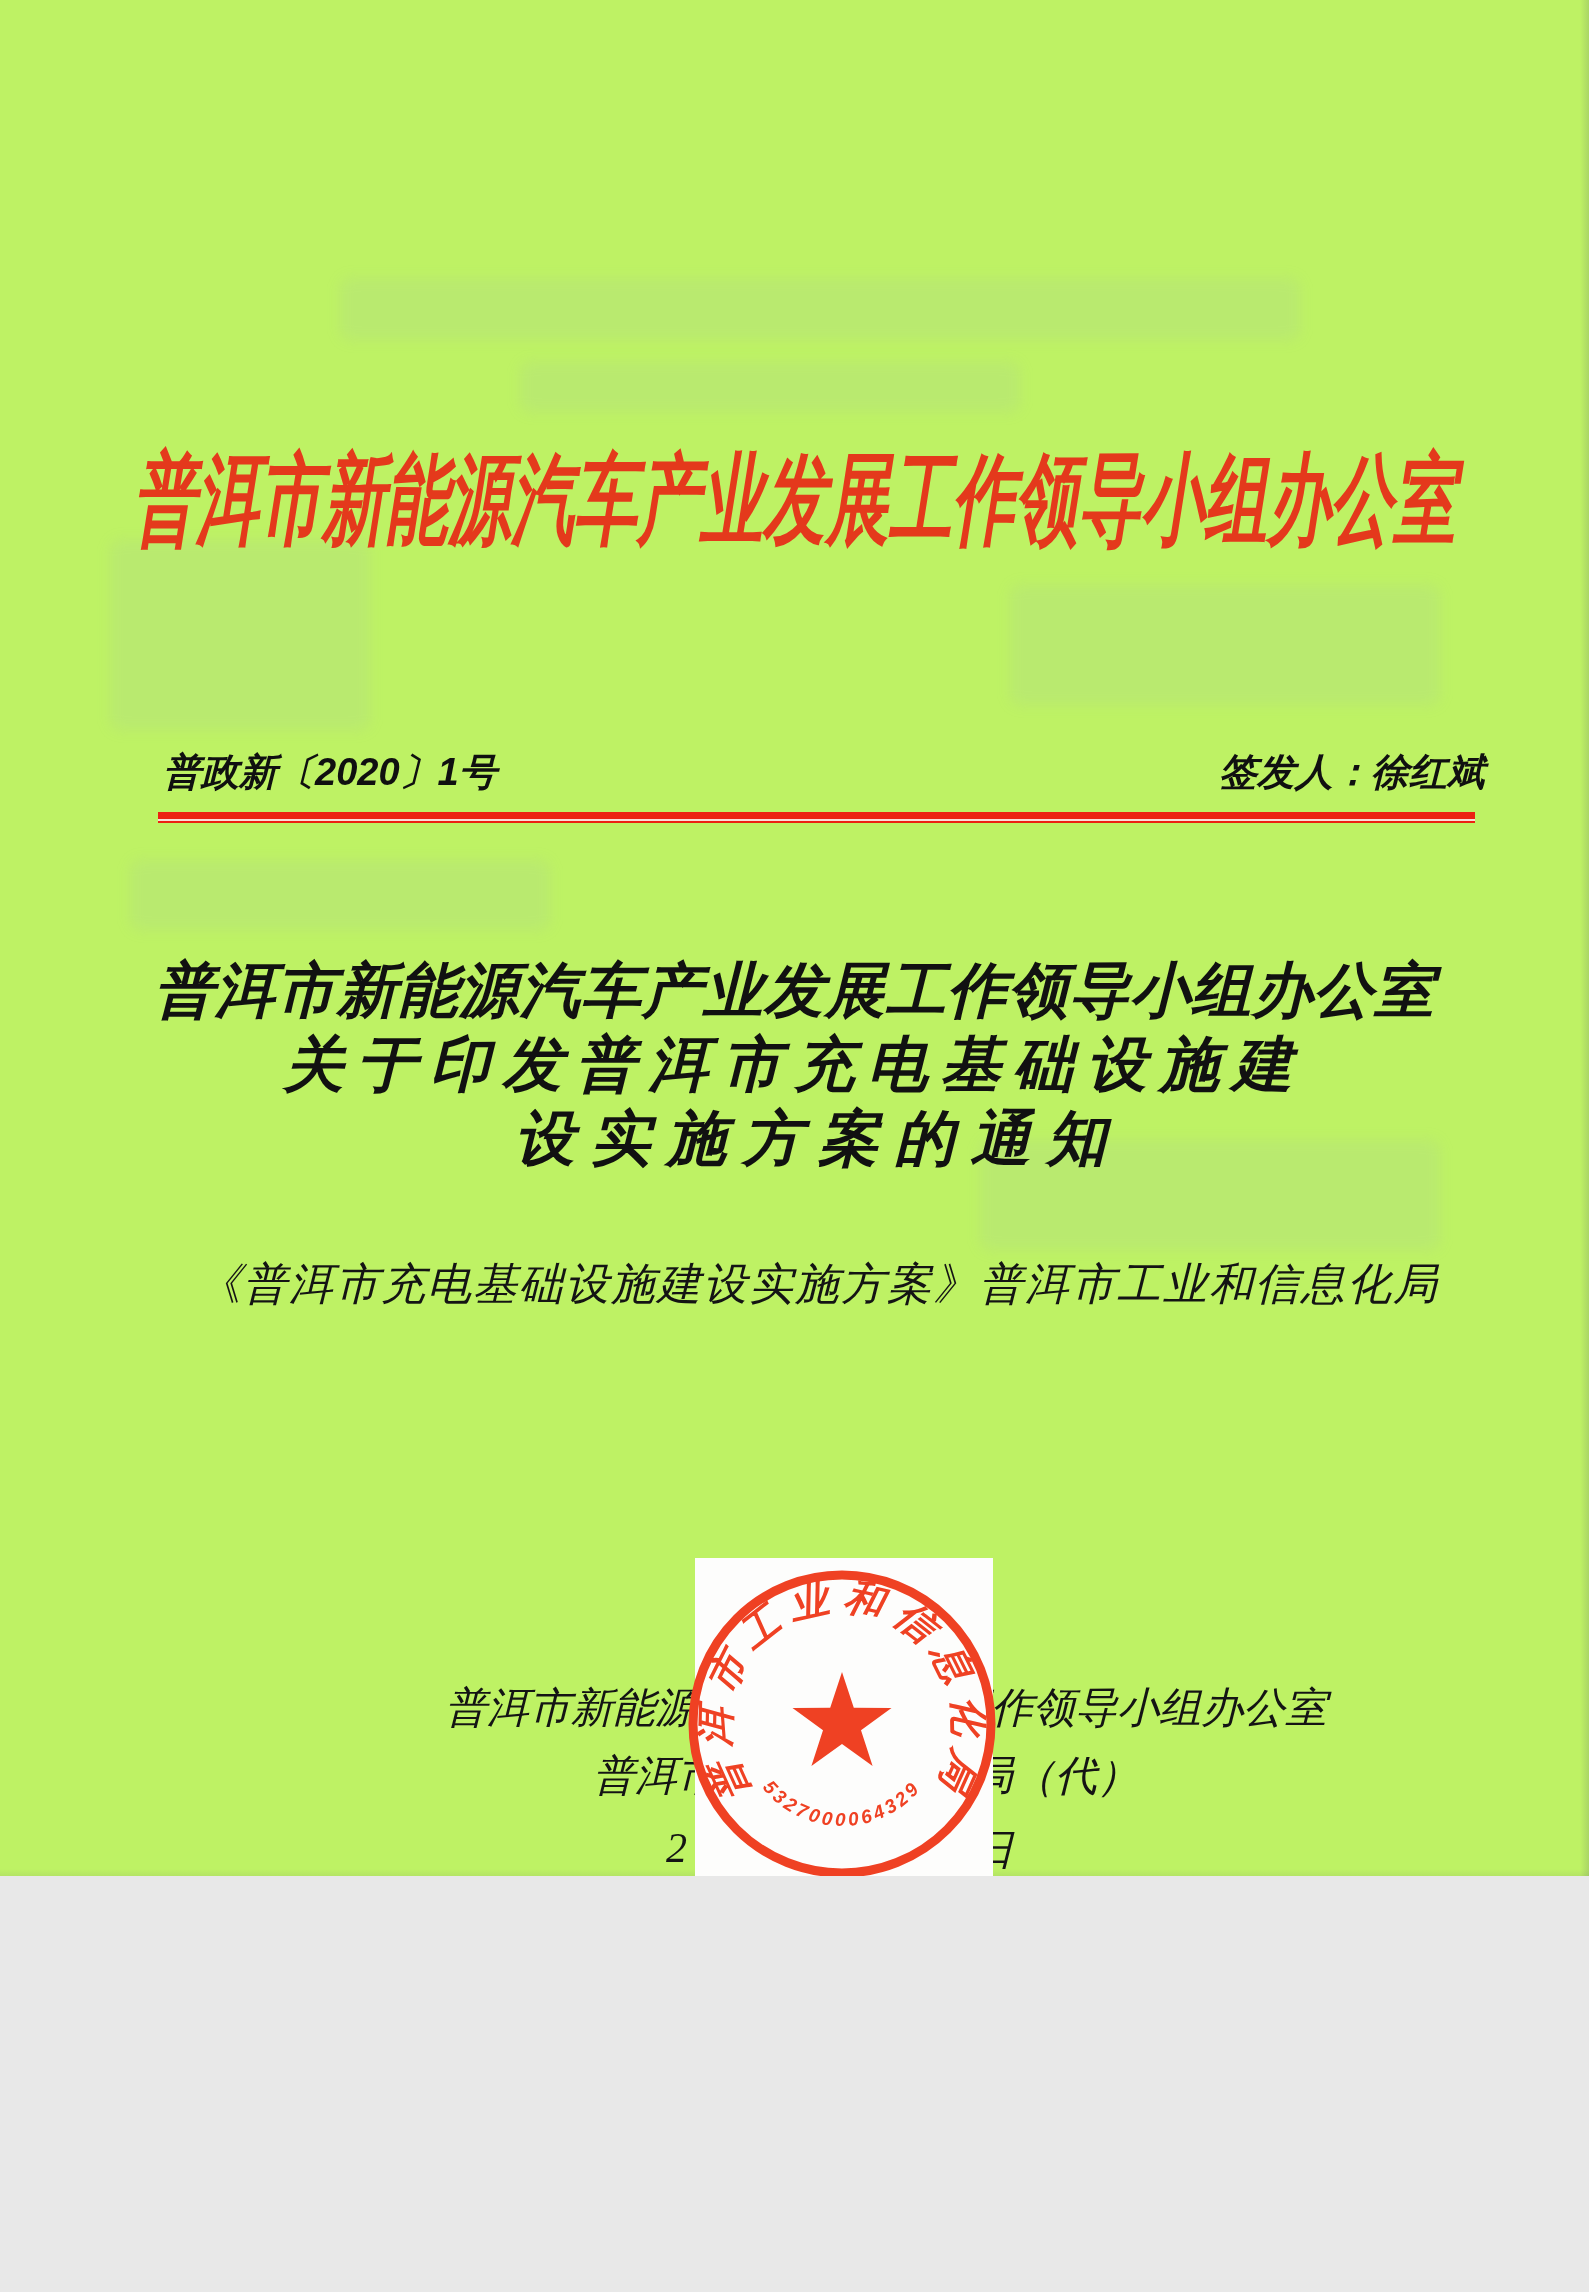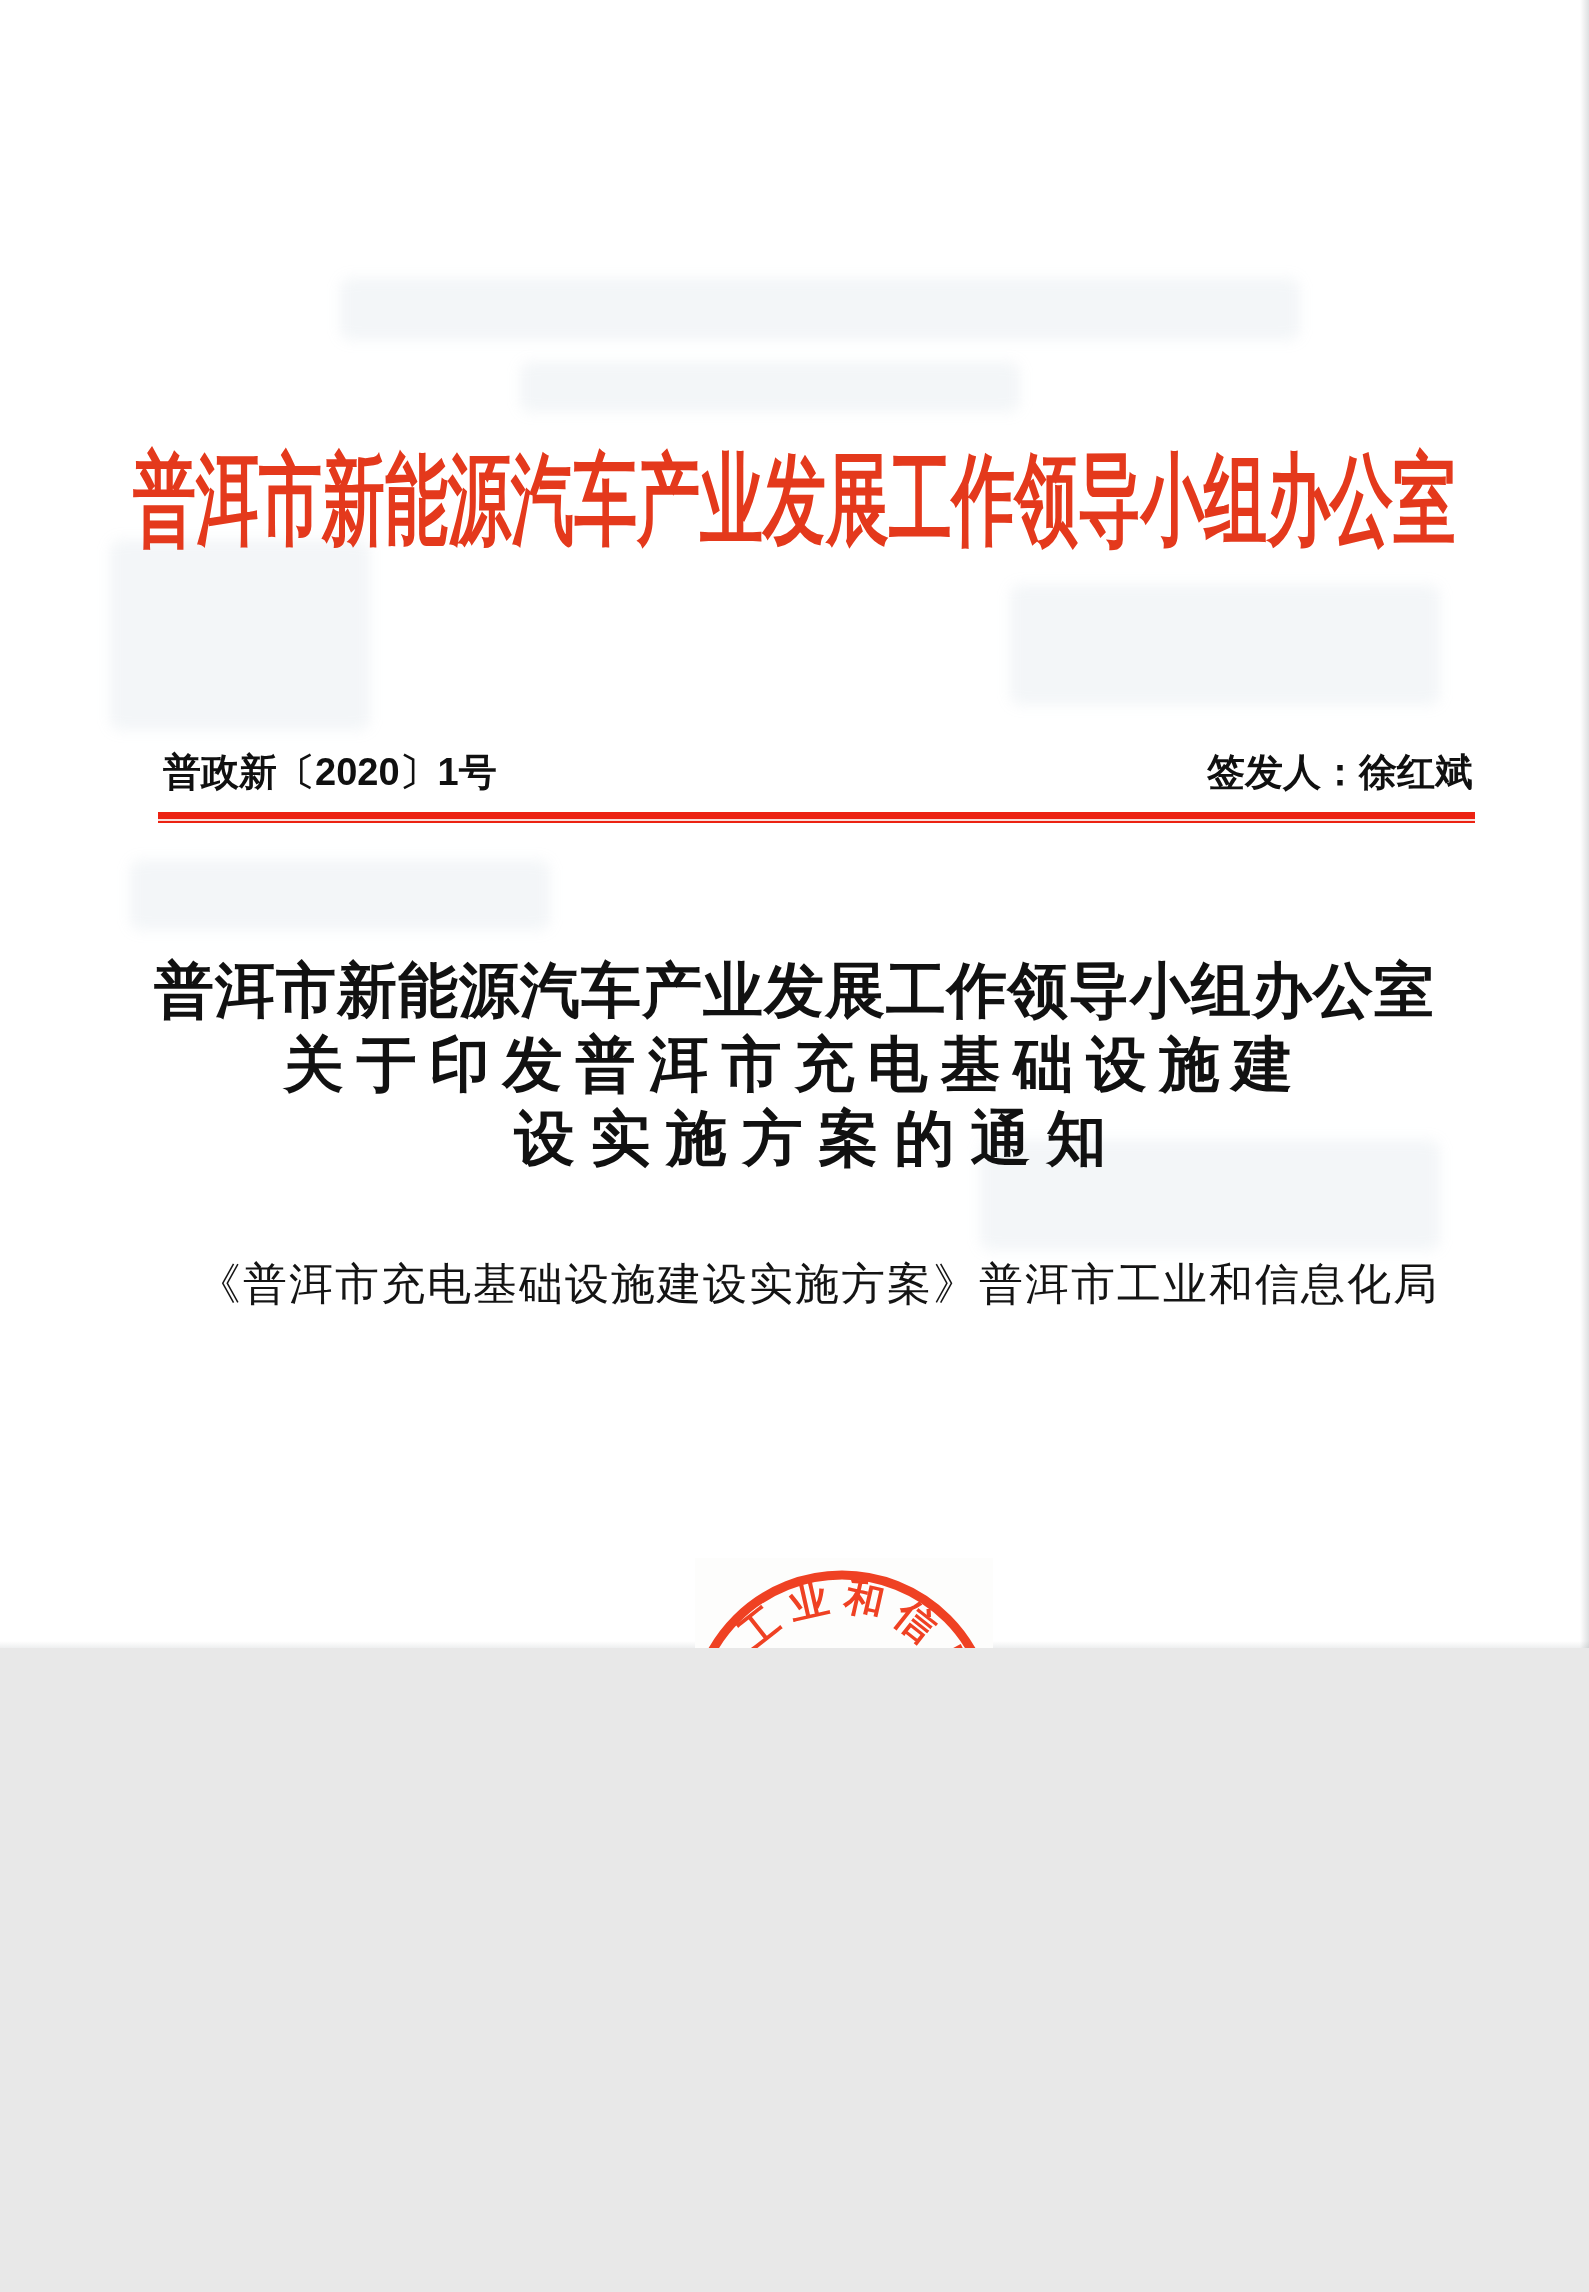--- a/index.html
+++ b/index.html
@@ -1,37 +1,37 @@
 <!DOCTYPE html>
 <html><head>
 <meta charset="utf-8">
 <style>
   html,body{margin:0;padding:0;background:#e8e8e8;}
   .page{
-    position:relative; width:1589px; height:1648px;
-    background:#ffffff; overflow:hidden;
-    font-family:"Liberation Serif", serif; color:#161616;
+    position:relative; width:1589px; height:1876px;
+    background:#bef264; overflow:hidden;
+    font-family:"Liberation Serif", serif; color:#161616;font-style:italic;
   }
   
   .smudge{position:absolute; background:rgba(158,185,196,0.12); filter:blur(7px); border-radius:10px;}
   .edge-right{position:absolute; right:0; top:0; bottom:0; width:9px;
     background:linear-gradient(to left, rgba(90,100,105,0.20), rgba(0,0,0,0));}
   .edge-bottom{position:absolute; left:0; right:0; bottom:0; height:7px;
     background:linear-gradient(to top, rgba(90,100,105,0.10), rgba(0,0,0,0));}
 
   
   .org-title{
     position:absolute; left:0; right:0; top:452px; text-align:center;
     font-size:63px; line-height:1; font-weight:900; color:#e4391c;
     transform:scaleY(1.58); transform-origin:50% 0; white-space:nowrap;
     font-family:"Liberation Serif", serif;
   }
   
   .docinfo{
-    position:absolute; left:163px; right:116px; top:752px;
+    position:absolute; left:163px; right:104px; top:752px;
     display:flex; justify-content:space-between; align-items:baseline;
     font-family:"Liberation Sans", sans-serif; font-weight:700;
     font-size:38px; color:#101010; line-height:1.1;
   }
   
   .red-rule{position:absolute; left:158px; top:812px; width:1317px; height:11px; background:#ec2212;}
   .red-rule::after{content:""; position:absolute; left:0; right:0; top:7px; height:2px; background:#fdfdfc; opacity:.85;}
 
   
   .doc-title{

